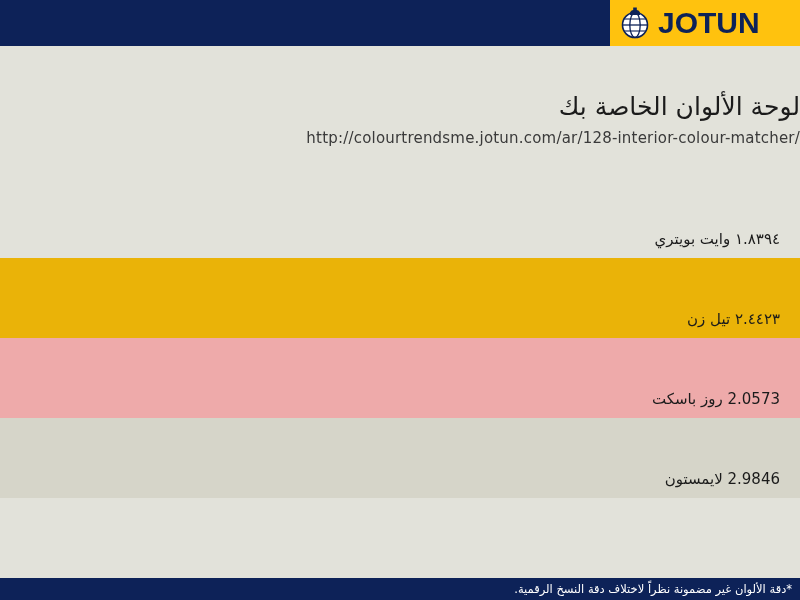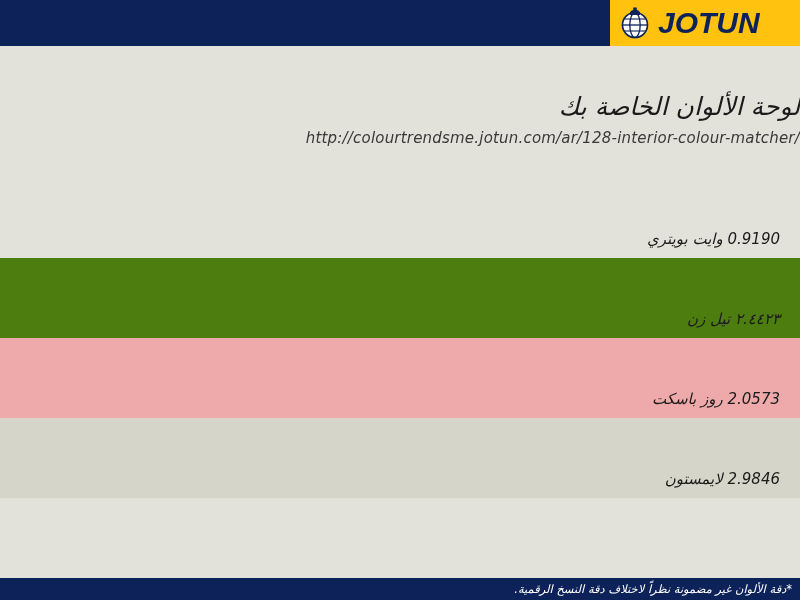--- a/index.html
+++ b/index.html
@@ -11,21 +11,20 @@
     height: 600px;
     overflow: hidden;
     font-family: "DejaVu Sans", sans-serif;
     background: #e2e2da;
   }
   .page {
     position: relative;
     width: 737px;
     height: 600px;
     background: #e2e2da;
-    font-style: italic;
   }
 
   
   .topbar {
     position: absolute;
     top: 0; left: 0;
     width: 800px;
     height: 46px;
     background: #0d2258;
   }
@@ -150,23 +149,23 @@
     </div>
   </div>
 
   <div class="heading-wrap">
     <div class="title">لوحة الألوان الخاصة بك</div>
     <div class="url">http://colourtrendsme.jotun.com/ar/128-interior-colour-matcher/</div>
   </div>
 
   <div class="bands">
     <div class="band" style="background:#e2e2da;">
-      <span class="band-label">0.9190 وايت بويتري</span>
+      <span class="band-label">١.٨٣٩٤ وايت بويتري</span>
     </div>
-    <div class="band" style="background:#4d7c0f;">
+    <div class="band" style="background:#eab308;">
       <span class="band-label">٢.٤٤٢٣ تيل زن</span>
     </div>
     <div class="band" style="background:#eeaaaa;">
       <span class="band-label">2.0573 روز باسكت</span>
     </div>
     <div class="band" style="background:#d6d5c9;">
       <span class="band-label">2.9846 لايمستون</span>
     </div>
   </div>
 

